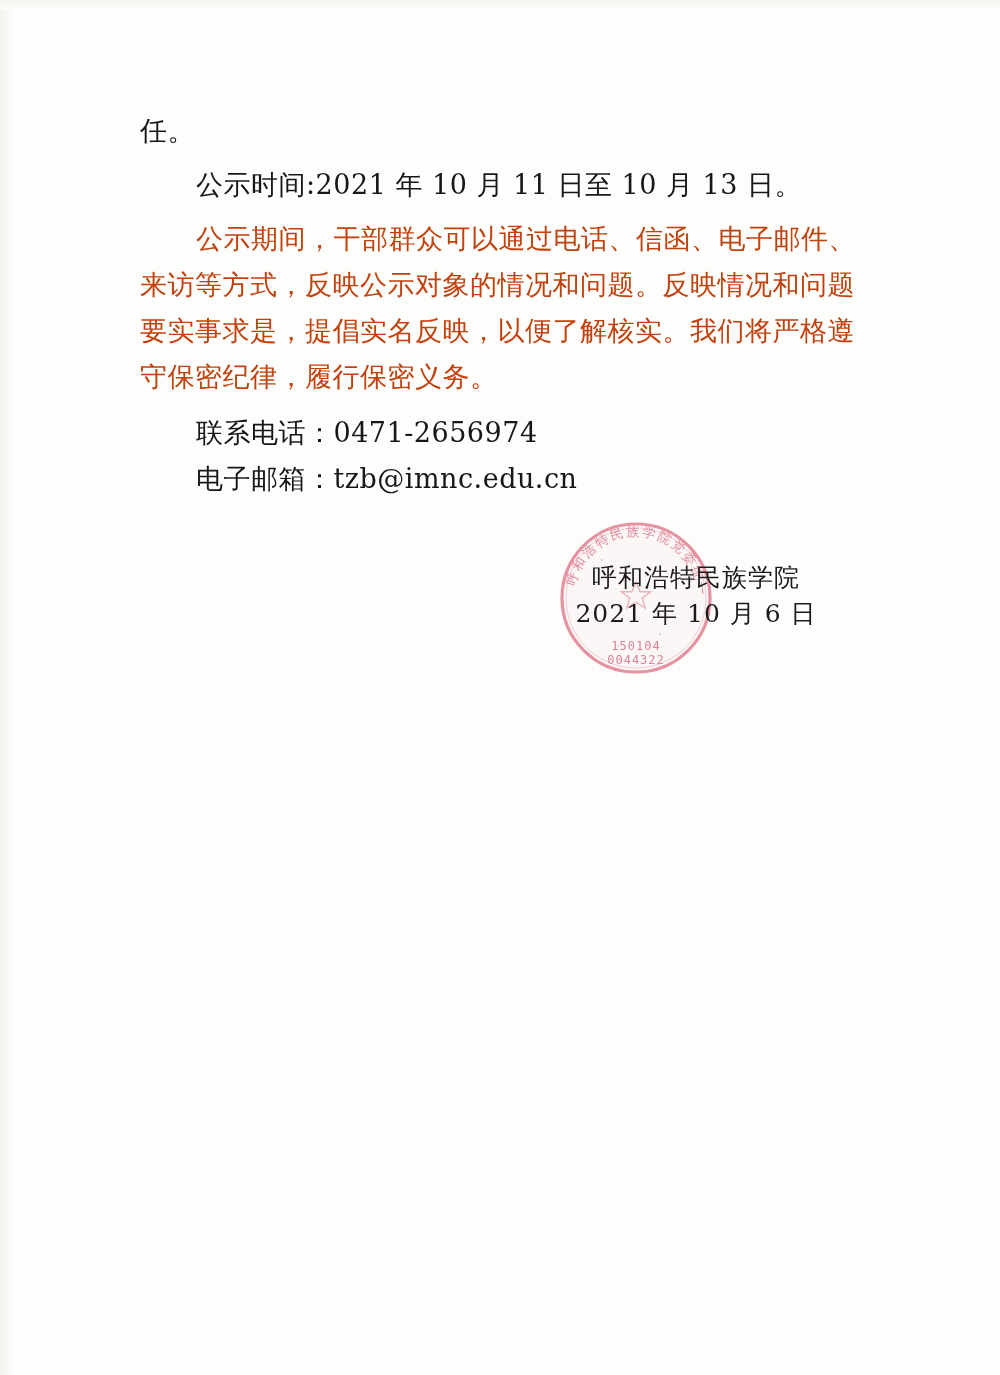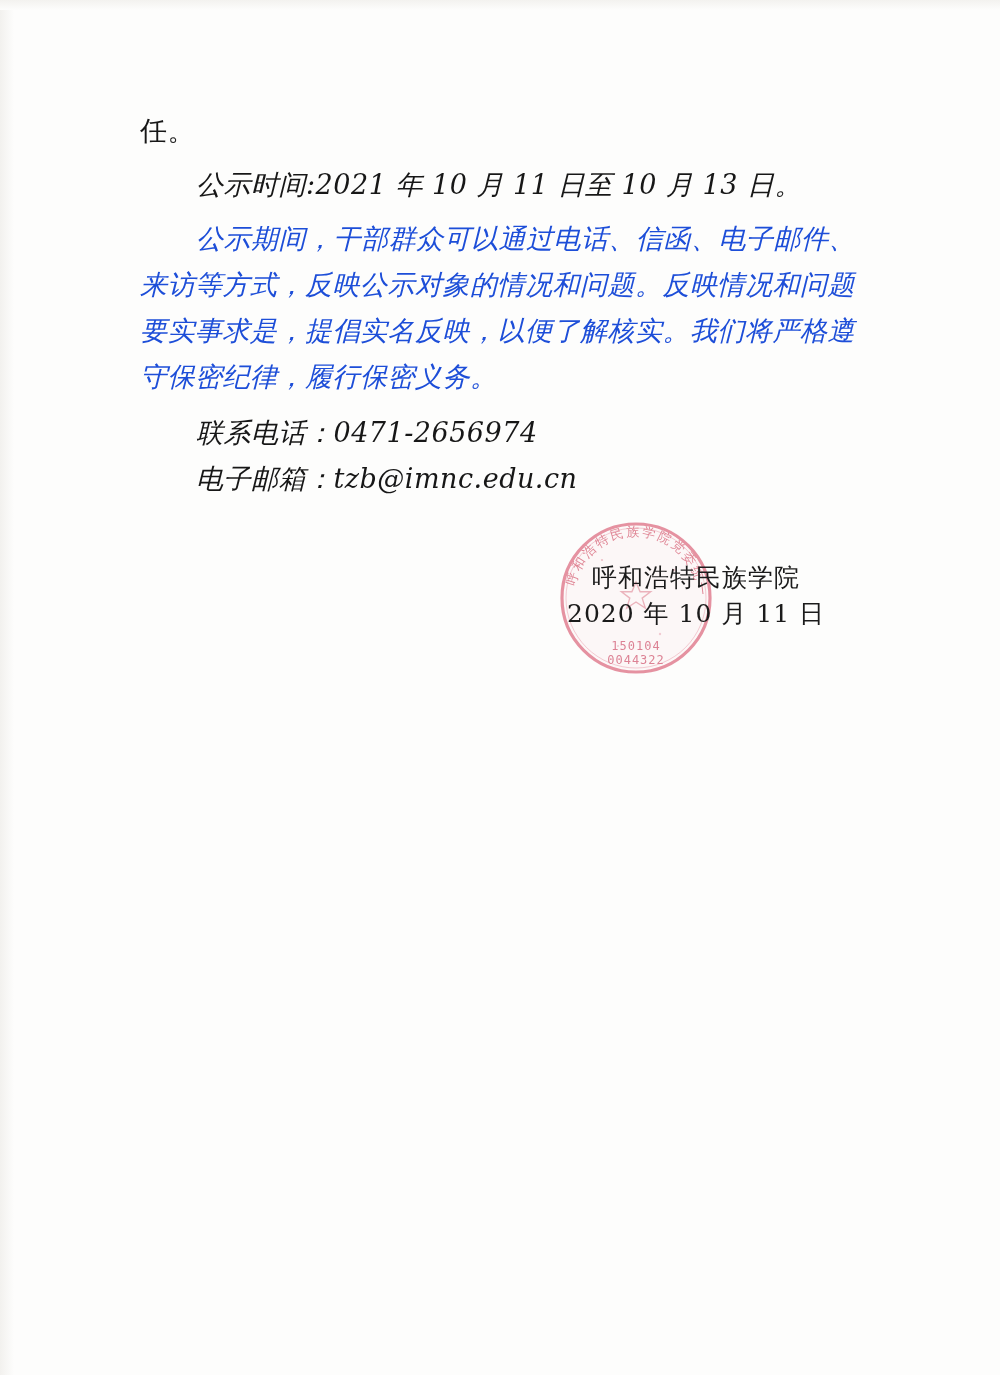--- a/index.html
+++ b/index.html
@@ -45,30 +45,29 @@
 
   .line {
     font-size: 27px;
     line-height: 46px;
     letter-spacing: 0.5px;
     color: #171717;
     white-space: pre;
   }
   .indent {
     text-indent: 56px;
-    font-style: italic;
   }
   .block {
     margin-top: 8px;
   }
   .para {
     font-size: 27px;
     line-height: 46px;
     letter-spacing: 0.5px;
-    color: #1d4ed8;
+    color: #c2410c;
   }
   .gap-med { height: 10px; }
 
   
   .signature {
     position: absolute;
     left: 536px;
     top: 560px;
     width: 320px;
     text-align: center;
@@ -141,16 +140,16 @@
 
       <circle cx="46" cy="60" r="1.1" fill="#e0899a" opacity="0.5"></circle>
       <circle cx="118" cy="70" r="1.3" fill="#e0899a" opacity="0.45"></circle>
       <circle cx="62" cy="146" r="1.0" fill="#e0899a" opacity="0.4"></circle>
       <circle cx="104" cy="134" r="1.2" fill="#e0899a" opacity="0.4"></circle>
     </svg>
   </div>
 
   <div class="signature">
     <div class="sline">呼和浩特民族学院</div>
-    <div class="sline">2020 年 10 月 11 日</div>
+    <div class="sline">2021 年 10 月 6 日</div>
   </div>
 
 </div>
 
 </body></html>

